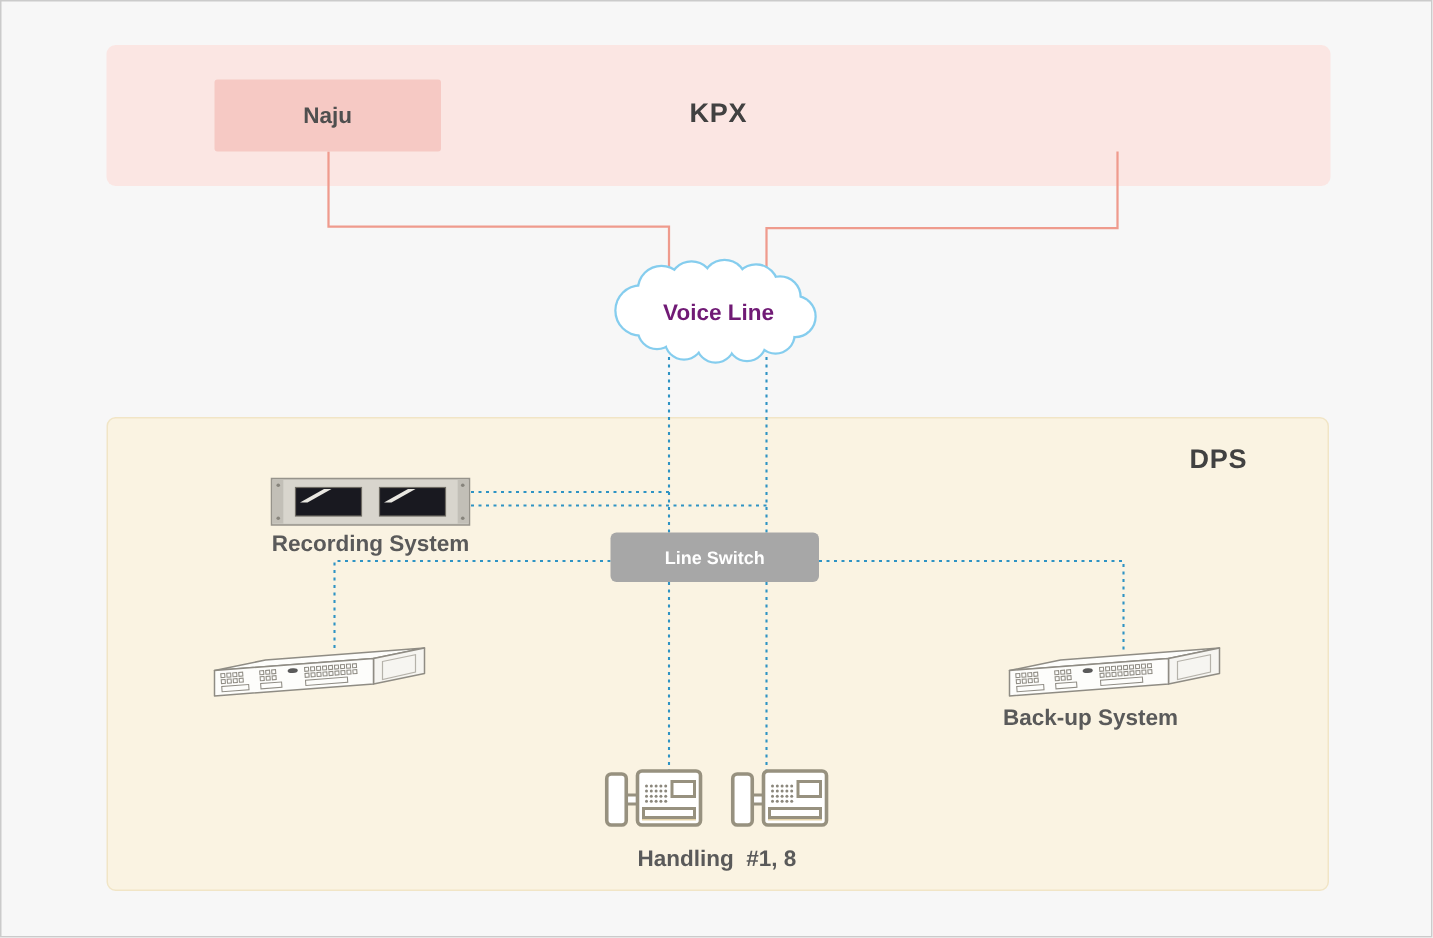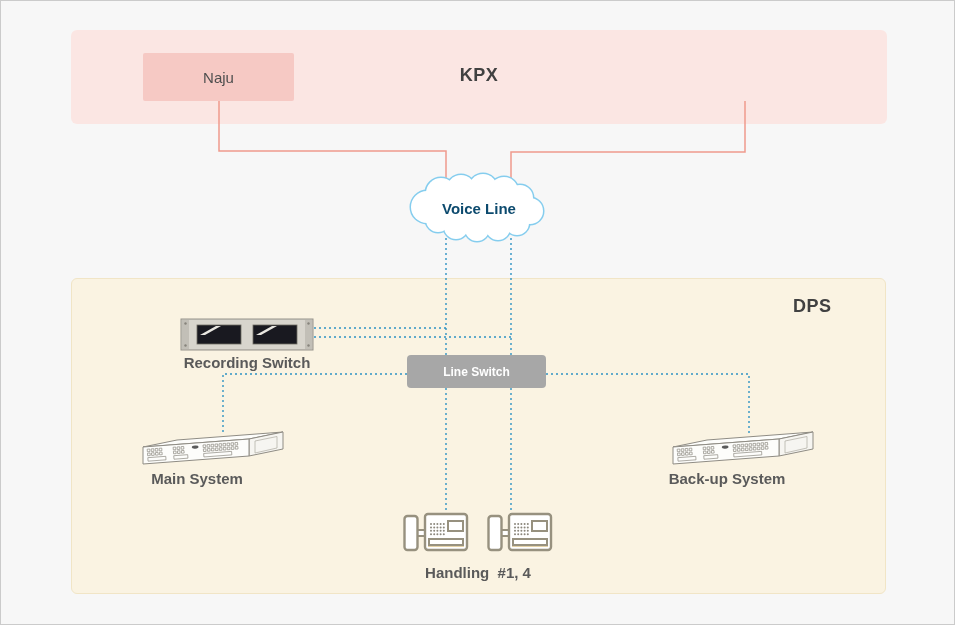--- a/index.html
+++ b/index.html
@@ -2,32 +2,32 @@
 <html><head>
 <meta charset="utf-8">
 <style>
   html,body{margin:0;padding:0;background:#e9e9e9;font-family:"Liberation Sans",sans-serif;}
   .stage{position:relative;width:955px;height:625px;background:#f7f7f7;border:1px solid #cbcbcb;box-sizing:border-box;overflow:hidden;margin:0 auto;}
   .panel{position:absolute;border-radius:6px;}
   .panel-kpx{left:70px;top:29px;width:816px;height:94px;background:#fbe6e3;z-index:1;}
   .panel-dps{left:70px;top:277px;width:815px;height:316px;background:#faf3e2;border:1px solid #f1e5c6;box-sizing:border-box;z-index:1;}
   .wires{position:absolute;left:0;top:0;width:955px;height:625px;z-index:2;}
   .node{position:absolute;z-index:3;display:flex;align-items:center;justify-content:center;
-        font-size:15px;font-weight:400;color:#4f4f4f;}
+        font-size:15px;font-weight:700;color:#4f4f4f;}
   .node-kpx{background:#f6c9c4;border-radius:2px;}
   .node-naju{left:142px;top:52px;width:151px;height:48px;}
   .node-cheonan{left:661px;top:52px;width:153px;height:48px;}
   .zone-title{position:absolute;z-index:3;font-size:18px;font-weight:700;color:#414141;letter-spacing:.5px;}
   .kpx-title{left:70px;top:64px;width:816px;text-align:center;}
   .dps-title{left:792px;top:295px;width:60px;}
   .line-switch{position:absolute;left:406px;top:354px;width:139px;height:33px;z-index:3;
         background:#a7a7a7;border-radius:4px;display:flex;align-items:center;justify-content:center;
         color:#ffffff;font-size:12px;font-weight:600;}
   .cloud-label{position:absolute;left:408px;top:199px;width:140px;z-index:3;text-align:center;
-        color:#0c4a6e;font-size:15px;font-weight:700;}
+        color:#701a75;font-size:15px;font-weight:700;}
   .dev-label{position:absolute;z-index:3;text-align:center;font-size:15px;font-weight:600;color:#5a5a5a;white-space:pre;}
   .lbl-recording{left:146px;top:353px;width:200px;}
   .lbl-main{left:96px;top:469px;width:200px;}
   .lbl-backup{left:626px;top:469px;width:200px;}
   .lbl-handling{left:377px;top:563px;width:200px;}
 </style>
 </head>
 <body>
 
 <div class="stage">
@@ -181,18 +181,17 @@
 
   <div class="zone-title kpx-title">KPX</div>
   <div class="zone-title dps-title">DPS</div>
 
   <div class="node node-kpx node-naju">Naju</div>
 
   <div class="cloud-label">Voice Line</div>
 
   <div class="line-switch">Line Switch</div>
 
-  <div class="dev-label lbl-recording">Recording Switch</div>
-  <div class="dev-label lbl-main">Main System</div>
+  <div class="dev-label lbl-recording">Recording System</div>
   <div class="dev-label lbl-backup">Back-up System</div>
-  <div class="dev-label lbl-handling">Handling  #1, 4</div>
+  <div class="dev-label lbl-handling">Handling  #1, 8</div>
 
 </div>
 
 </body></html>

